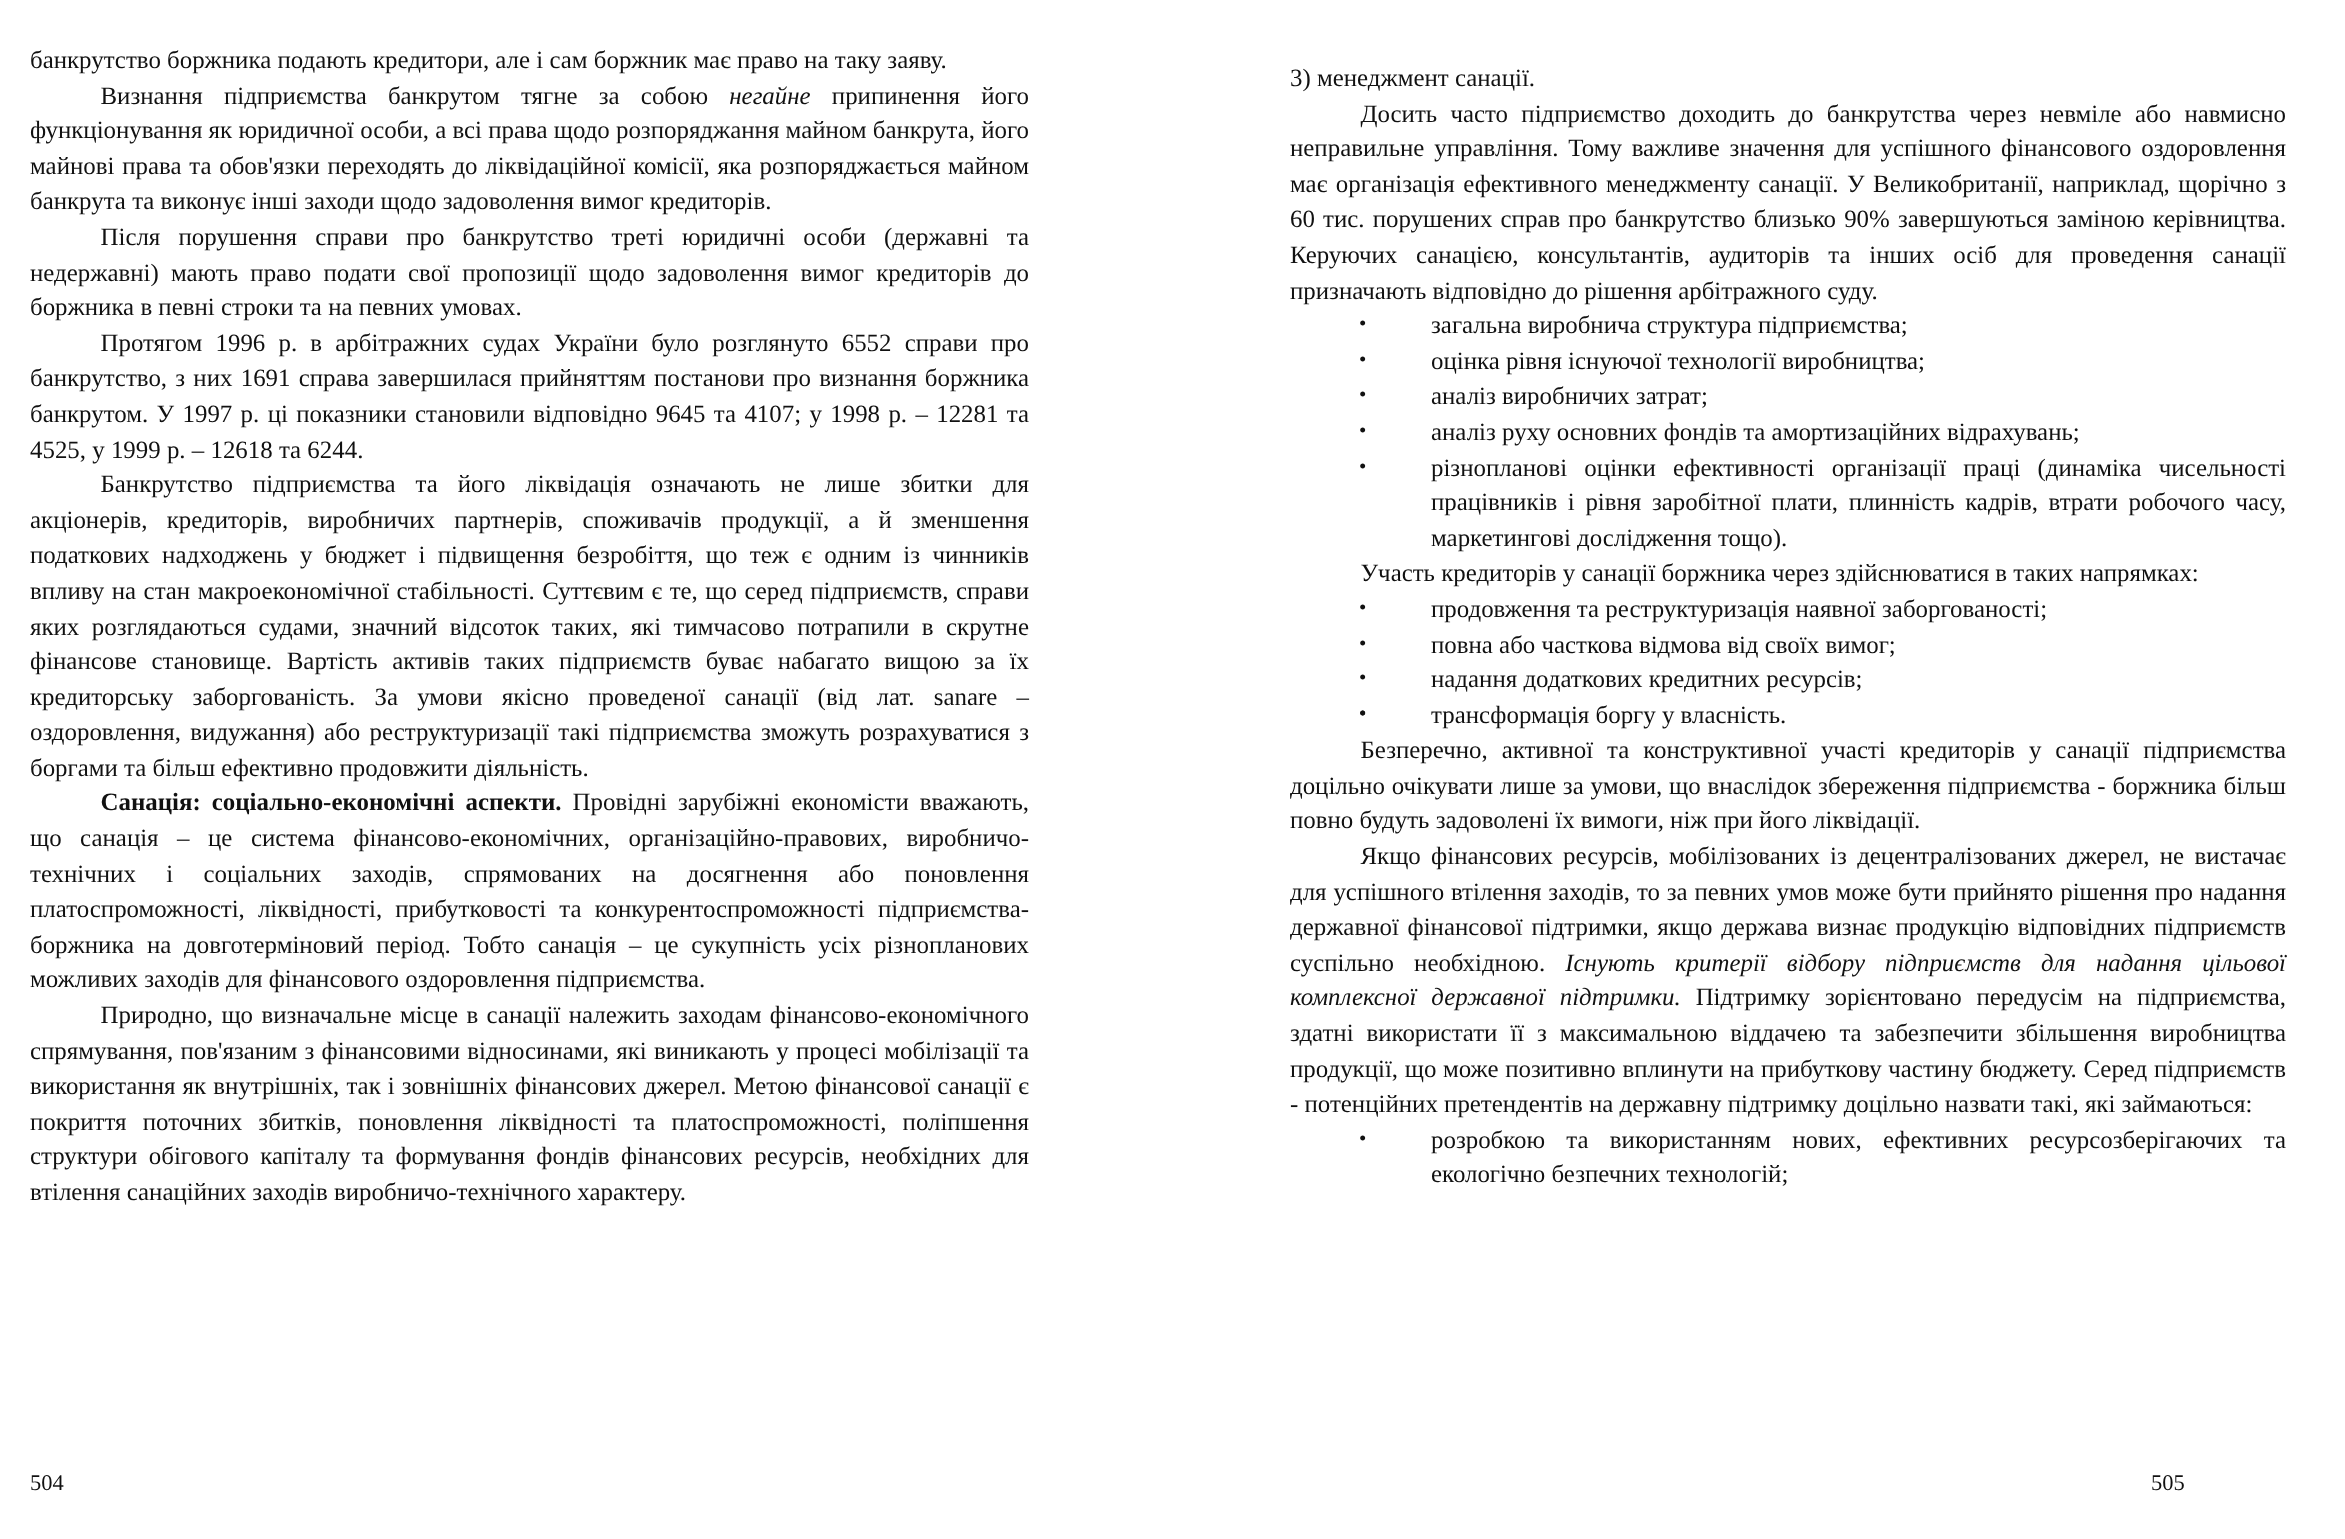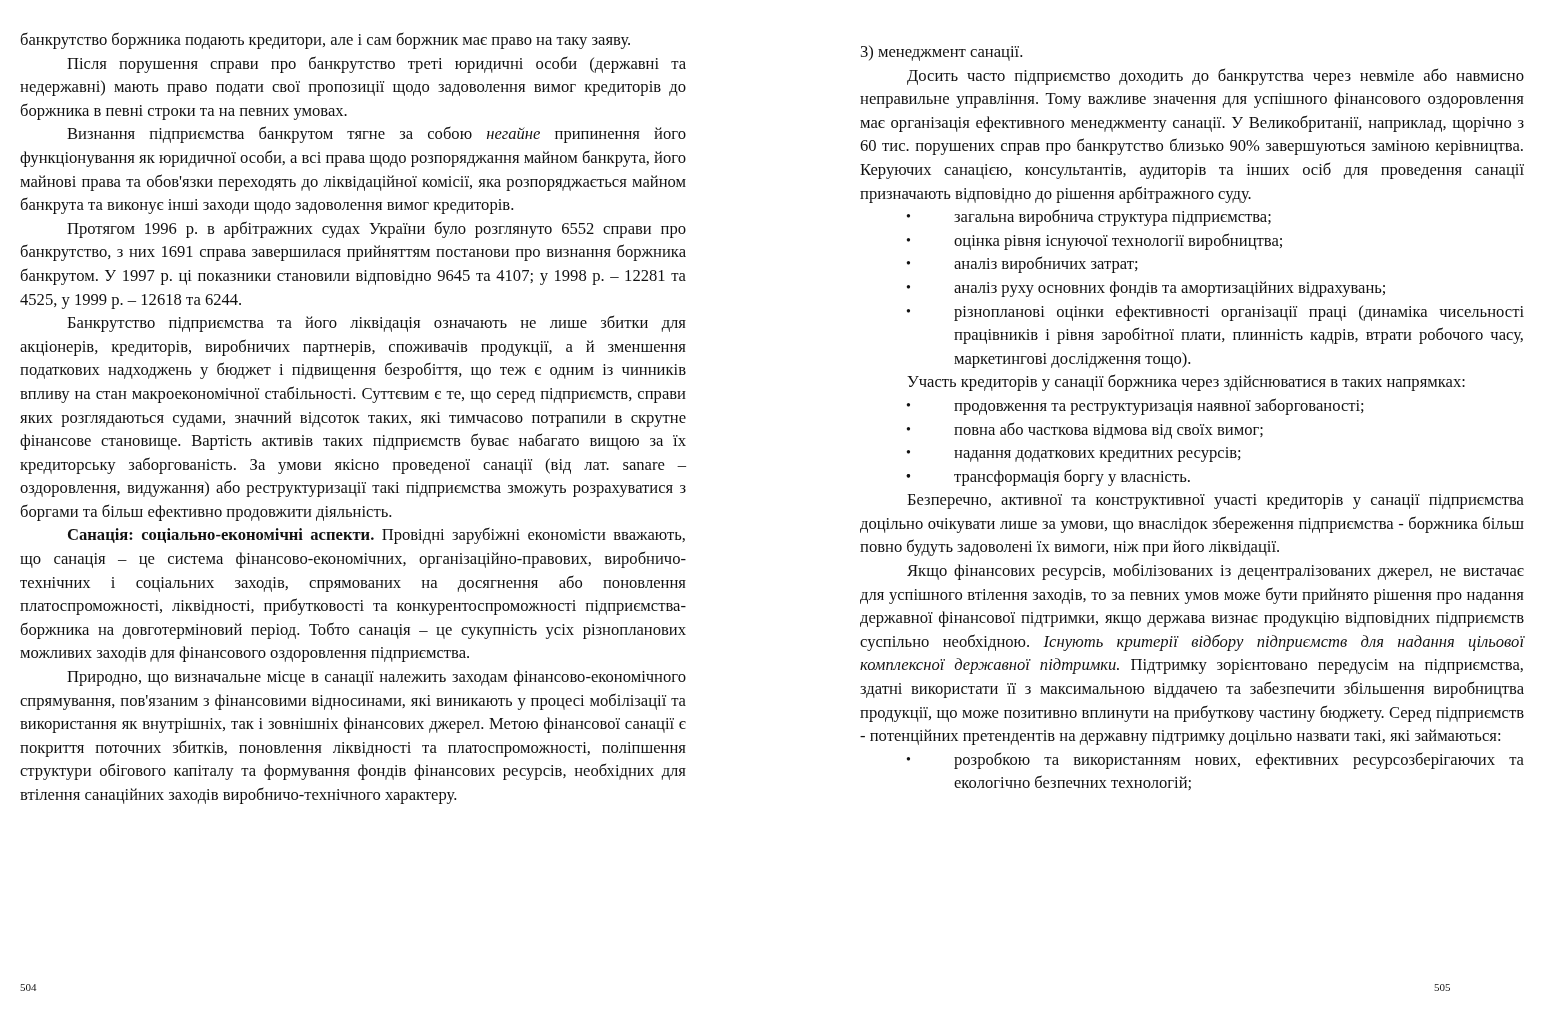--- a/index.html
+++ b/index.html
@@ -19,33 +19,33 @@
   .page p.indent { text-indent: 47px; }
   .page p.cont { text-indent: 0; }
   .page em { font-style: italic; }
   .page strong { font-weight: bold; }
   ul.bullets { list-style: none; margin: 0; padding: 0; }
   ul.bullets li { position: relative; padding-left: 94px; }
   ul.bullets li .bullet {
     position: absolute; left: 46px; top: 0; font-size: 14px;
   }
   .pagenum {
-    position: absolute; top: 981px; font-size: 11px;
+    position: absolute; top: 981px; font-size: 15px;
   }
   .pagenum.left { left: 20px; }
   .pagenum.right { left: 1434px; }
   .lastline { text-align-last: justify; }
 </style>
 </head>
 <body>
 
 <div class="page left">
   <p class="cont">банкрутство боржника подають кредитори, але і сам боржник має право на таку заяву.</p>
+  <p class="indent"><span>Визнання підприємства банкрутом тягне за собою </span><em>негайне</em><span> припинення його функціонування як юридичної особи, а всі права щодо розпоряджання майном банкрута, його майнові права та обов'язки переходять до ліквідаційної комісії, яка розпоряджається майном банкрута та виконує інші заходи щодо задоволення вимог кредиторів.</span></p>
   <p class="indent">Після порушення справи про банкрутство треті юридичні особи (державні та недержавні) мають право подати свої пропозиції щодо задоволення вимог кредиторів до боржника в певні строки та на певних умовах.</p>
-  <p class="indent"><span>Визнання підприємства банкрутом тягне за собою </span><em>негайне</em><span> припинення його функціонування як юридичної особи, а всі права щодо розпоряджання майном банкрута, його майнові права та обов'язки переходять до ліквідаційної комісії, яка розпоряджається майном банкрута та виконує інші заходи щодо задоволення вимог кредиторів.</span></p>
   <p class="indent">Протягом 1996 р. в арбітражних судах України було розглянуто 6552 справи про банкрутство, з них 1691 справа завершилася прийняттям постанови про визнання боржника банкрутом. У 1997 р. ці показники становили відповідно 9645 та 4107; у 1998 р. – 12281 та 4525, у 1999 р. – 12618 та 6244.</p>
   <p class="indent">Банкрутство підприємства та його ліквідація означають не лише збитки для акціонерів, кредиторів, виробничих партнерів, споживачів продукції, а й зменшення податкових надходжень у бюджет і підвищення безробіття, що теж є одним із чинників впливу на стан макроекономічної стабільності.  Суттєвим є те, що серед підприємств, справи яких розглядаються судами, значний відсоток таких, які тимчасово потрапили в скрутне фінансове становище. Вартість активів таких підприємств буває набагато вищою за їх кредиторську заборгованість. За умови якісно проведеної санації (від лат. sanare – оздоровлення, видужання) або реструктуризації такі підприємства зможуть розрахуватися з боргами та більш ефективно продовжити діяльність.</p>
   <p class="indent"><strong>Санація: соціально-економічні аспекти.</strong><span> Провідні зарубіжні економісти вважають, що санація – це система фінансово-економічних, організаційно-правових, виробничо-технічних і соціальних заходів, спрямованих на досягнення або поновлення платоспроможності, ліквідності, прибутковості та конкурентоспроможності підприємства-боржника на довготерміновий період. Тобто санація – це сукупність усіх різнопланових можливих заходів для  фінансового оздоровлення підприємства.</span></p>
   <p class="indent">Природно, що визначальне місце в санації належить заходам фінансово-економічного спрямування,  пов'язаним з фінансовими відносинами, які виникають у процесі мобілізації та використання як внутрішніх, так і зовнішніх фінансових джерел. Метою фінансової санації є покриття поточних збитків, поновлення ліквідності та платоспроможності, поліпшення структури обігового капіталу та формування фондів фінансових ресурсів, необхідних для втілення санаційних заходів виробничо-технічного характеру.</p>
 </div>
 <div class="pagenum left">504</div>
 
 <div class="page right">
   <p class="cont">3) менеджмент санації.</p>
   <p class="indent">Досить часто підприємство доходить до банкрутства через невміле або навмисно неправильне управління. Тому важливе значення для успішного фінансового оздоровлення має організація ефективного менеджменту санації. У Великобританії, наприклад, щорічно з 60 тис. порушених справ про банкрутство близько 90% завершуються заміною керівництва. Керуючих санацією, консультантів, аудиторів та інших осіб для проведення санації призначають відповідно до рішення арбітражного суду.</p>

